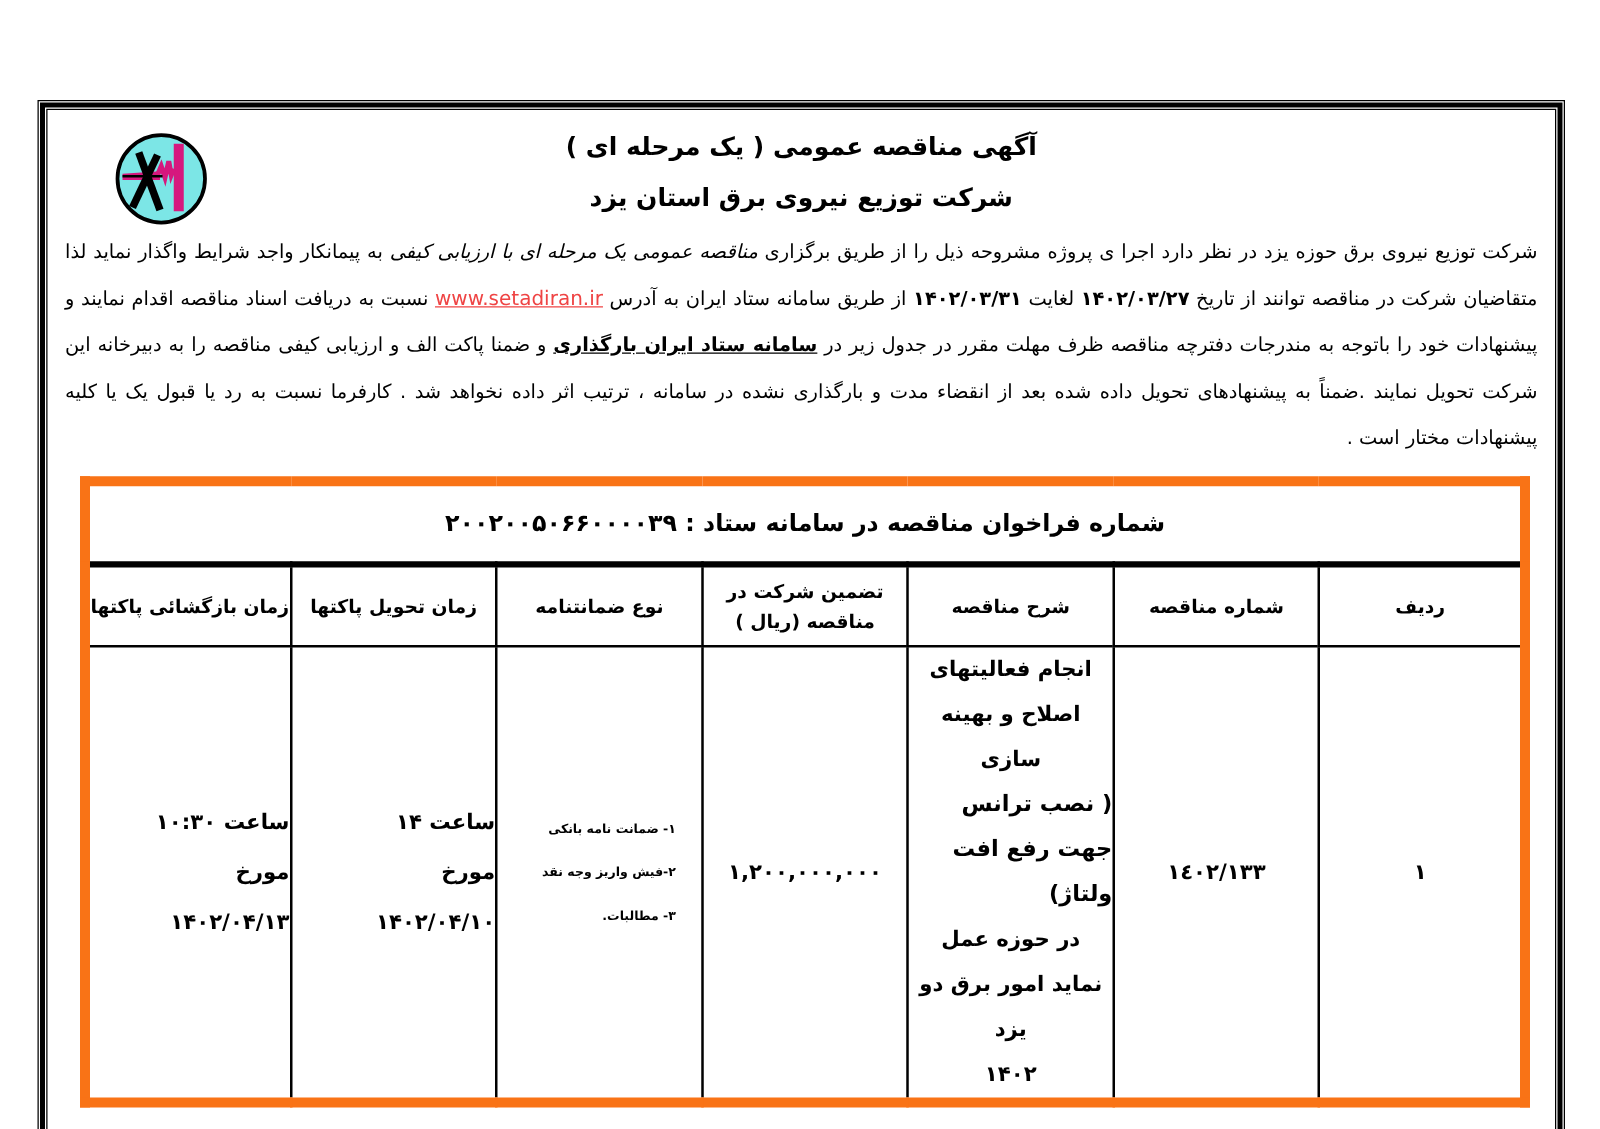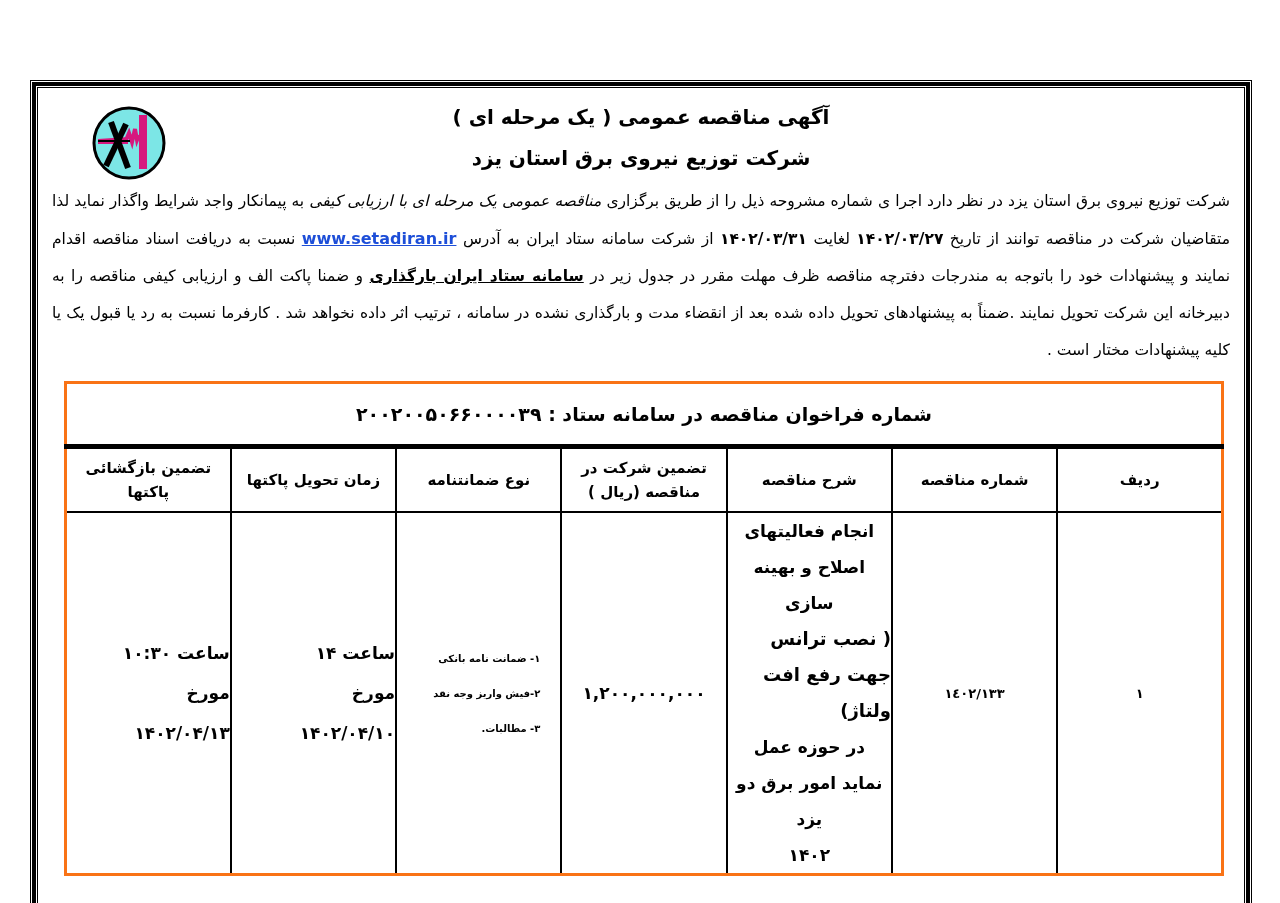--- a/index.html
+++ b/index.html
@@ -10,35 +10,35 @@
   .frame2{border:4px solid #000;box-sizing:border-box;height:100%;padding:1px;}
   .frame3{border:1px solid #000;box-sizing:border-box;height:100%;position:relative;overflow:hidden;}
   .header{padding-top:14px;text-align:center;}
   .title{font-size:20px;font-weight:bold;line-height:30px;}
   .title2{margin-top:11px;}
   .logo{position:absolute;top:16px;left:52px;width:78px;height:78px;}
   .intro{margin:10px 14px 0 14px;font-size:15.5px;line-height:37px;text-align:justify;}
   .intro .it{font-style:italic;}
   .intro .bd{font-weight:bold;}
   .intro .bu{font-weight:bold;text-decoration:underline;}
-  .intro a.link{color:#1d4ed8;font-weight:bold;text-decoration:underline;font-size:16px;}
+  .intro a.link{color:#ef4444;font-weight:normal;text-decoration:underline;font-size:16px;}
   .tender-table{border-collapse:collapse;margin:12px 20px 0 20px;width:1160px;table-layout:fixed;}
   .tender-table td,.tender-table th{border:2px solid #000;text-align:center;vertical-align:middle;padding:0;}
-  .tender-table{border:3px solid #f97316;}
+  .tender-table{border:8px solid #f97316;}
   .tt-call td{border-bottom:5px solid #000;height:60px;font-size:19px;font-weight:bold;}
   .tt-head th{height:62px;font-size:15px;font-weight:bold;line-height:24px;}
   .tt-data td{height:228px;}
   .c-row{width:42px;}
   .c-no{width:124px;}
   .c-desc{width:314px;}
   .c-guar{width:180px;}
   .c-type{width:174px;}
   .c-del{width:158px;}
   .c-open{width:168px;}
-  .b17{font-weight:bold;font-size:13px;}
+  .b17{font-weight:bold;font-size:17px;}
   .desc-lines{font-weight:bold;font-size:17px;line-height:36px;}
   .desc-lines .small{font-size:18px;text-align:right;}
   .amount{font-weight:bold;font-size:17px;letter-spacing:2px;}
   .type-lines{font-weight:bold;font-size:10px;line-height:35px;text-align:right;padding-right:20px;}
   .time-lines{font-weight:bold;font-size:17px;line-height:40px;text-align:right;}
   .notes{margin:20px 20px 0 20px;}
   .note1{font-weight:bold;font-size:19px;line-height:32px;}
   .note{font-weight:bold;font-size:15.5px;line-height:36px;padding-right:34px;}
   .ltr{direction:ltr;unicode-bidi:embed;}
 </style>
@@ -61,40 +61,40 @@
             <line x1="8" y1="37" x2="40" y2="37" stroke="#000" stroke-width="2"></line>
           </svg>
         </div>
 
         <div class="header">
           <div class="title">آگهی مناقصه عمومی ( یک مرحله ای )</div>
           <div class="title title2">شرکت توزیع نیروی برق استان یزد</div>
         </div>
 
         <div class="intro">
-          <span>شرکت توزیع نیروی برق استان یزد در نظر دارد اجرا ی شماره مشروحه ذیل را از طریق برگزاری </span><span class="it">مناقصه عمومی یک مرحله ای با ارزیابی کیفی</span><span> به پیمانکار واجد شرایط</span>
-          <span>واگذار نماید لذا متقاضیان شرکت در مناقصه توانند از تاریخ </span><span class="bd">۱۴۰۲/۰۳/۲۷</span><span> لغایت </span><span class="bd">۱۴۰۲/۰۳/۳۱</span><span> از شرکت سامانه ستاد ایران به آدرس  </span><a class="link ltr" href="#">www.setadiran.ir</a><span>  نسبت به</span>
+          <span>شرکت توزیع نیروی برق حوزه یزد در نظر دارد اجرا ی پروژه مشروحه ذیل را از طریق برگزاری </span><span class="it">مناقصه عمومی یک مرحله ای با ارزیابی کیفی</span><span> به پیمانکار واجد شرایط</span>
+          <span>واگذار نماید لذا متقاضیان شرکت در مناقصه توانند از تاریخ </span><span class="bd">۱۴۰۲/۰۳/۲۷</span><span> لغایت </span><span class="bd">۱۴۰۲/۰۳/۳۱</span><span> از طریق سامانه ستاد ایران به آدرس  </span><a class="link ltr" href="#">www.setadiran.ir</a><span>  نسبت به</span>
           <span>دریافت اسناد مناقصه اقدام نمایند و پیشنهادات خود را باتوجه به مندرجات دفترچه مناقصه ظرف مهلت مقرر در جدول زیر در </span><span class="bu">سامانه ستاد ایران بارگذاری</span><span> و ضمنا پاکت</span>
           <span>الف و ارزیابی کیفی مناقصه را به دبیرخانه این شرکت تحویل نمایند .ضمناً به پیشنهادهای تحویل داده شده بعد از انقضاء مدت و بارگذاری نشده در سامانه ، ترتیب اثر داده</span>
           <span>نخواهد شد . کارفرما نسبت به رد یا قبول یک یا کلیه پیشنهادات مختار است .</span>
         </div>
 
         <table class="tender-table">
           <tbody>
               <tr class="tt-call">
             <td colspan="7"><span>شماره فراخوان مناقصه در سامانه ستاد : </span><span>۲۰۰۲۰۰۵۰۶۶۰۰۰۰۳۹</span></td>
           </tr>
           <tr class="tt-head">
             <th class="c-row">ردیف</th>
             <th class="c-no">شماره مناقصه</th>
             <th class="c-desc">شرح مناقصه</th>
             <th class="c-guar">تضمین شرکت در مناقصه (ریال )</th>
             <th class="c-type">نوع ضمانتنامه</th>
             <th class="c-del">زمان تحویل پاکتها</th>
-            <th class="c-open">تضمین بازگشائی پاکتها</th>
+            <th class="c-open">زمان بازگشائی پاکتها</th>
           </tr>
           <tr class="tt-data">
             <td class="b17">۱</td>
             <td class="b17">۱٤۰۲/۱۳۳</td>
             <td>
               <div class="desc-lines">
                 <div>انجام فعالیتهای</div>
                 <div>اصلاح و بهینه سازی</div>
                 <div class="small">( نصب ترانس جهت رفع افت ولتاژ)</div>
                 <div>در حوزه عمل</div>

